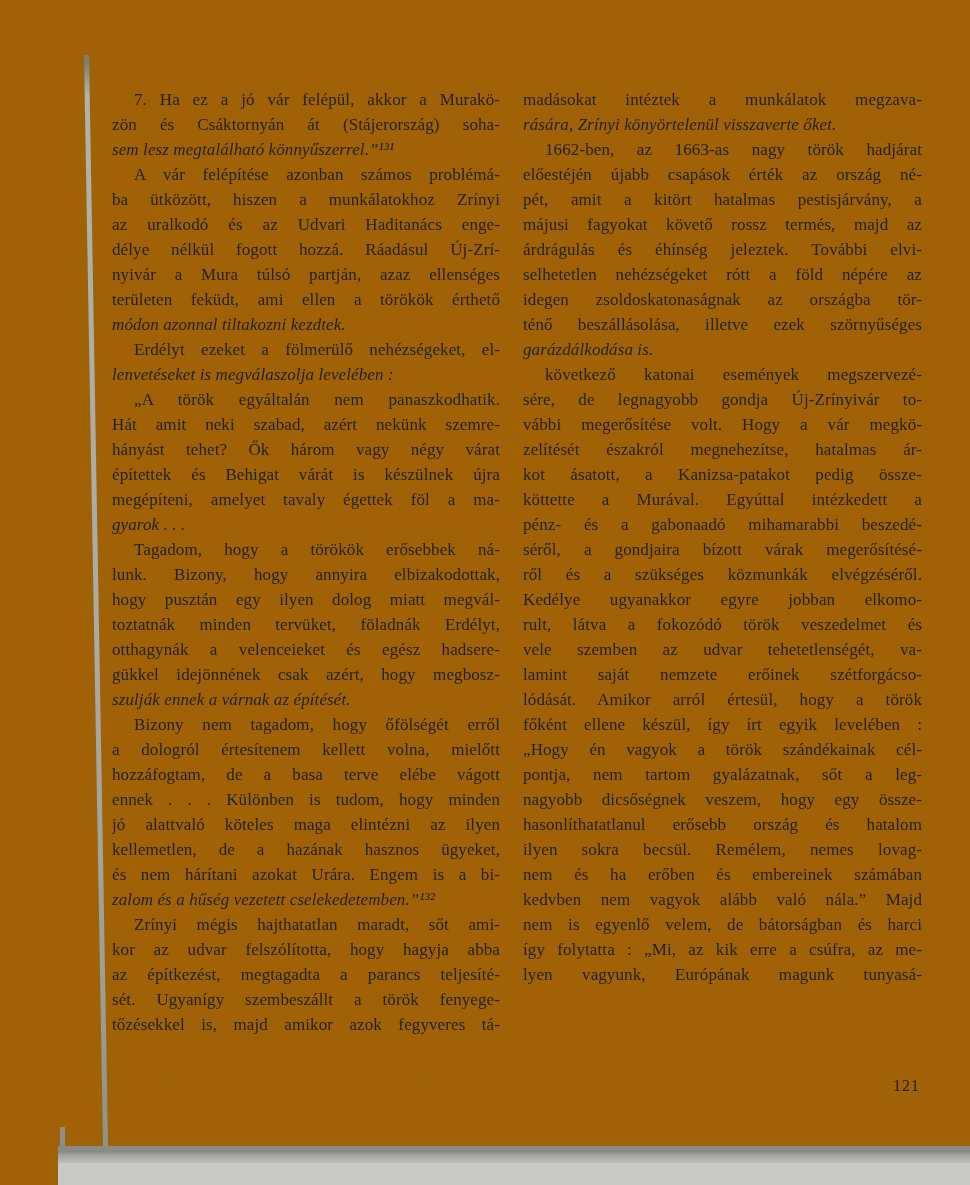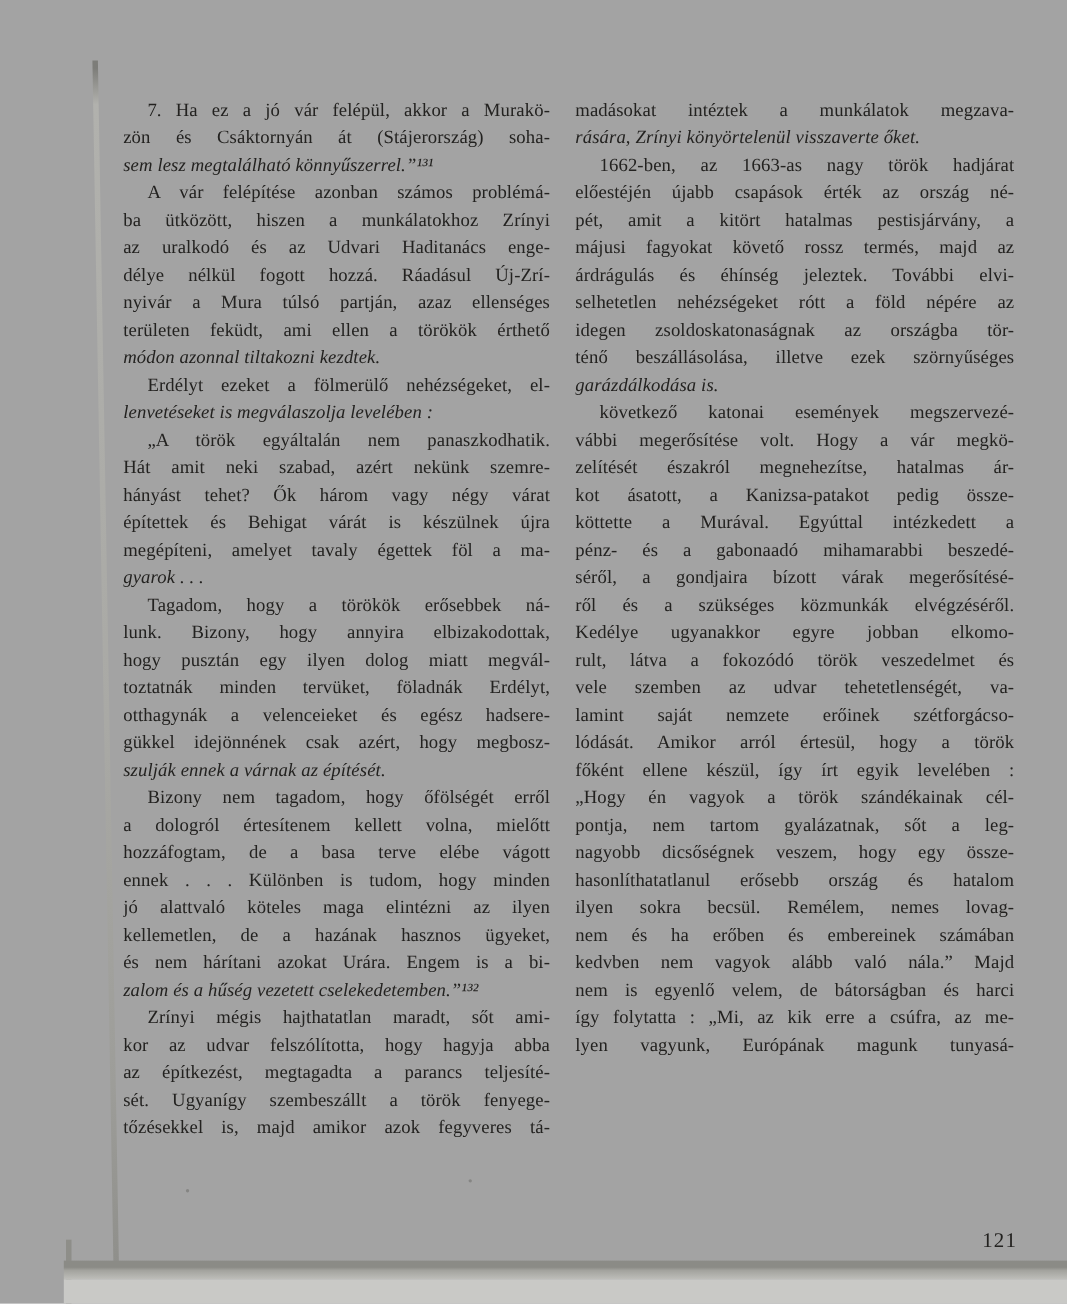--- a/index.html
+++ b/index.html
@@ -10,21 +10,21 @@
     width: 970px;
     height: 1185px;
     position: relative;
     overflow: hidden;
     background: #ffffff;
     font-family: "Liberation Serif", "DejaVu Serif", serif;
   }
   .scan-page {
     position: absolute;
     inset: 0;
-    background: #a3a3a3;
+    background: #a16207;
     color: #232220;
   }
   
   .binding-line {
     position: absolute;
     left: 84px;
     top: 55px;
     width: 5px;
     height: 1096px;
     background: linear-gradient(to bottom,
@@ -74,22 +74,22 @@
   .line {
     height: 25px;
     overflow: hidden;
     text-align: justify;
     text-align-last: justify;
   }
   .line.last { text-align-last: left; font-style: italic; }
   .page-number {
     position: absolute;
     left: 893px;
-    top: 1118px;
-    font-size: 19px;
+    top: 1077px;
+    font-size: 16px;
     letter-spacing: 1px;
     color: #232220;
   }
   .artifact-dot {
     position: absolute;
     border-radius: 50%;
     background: #6e6e6a;
     opacity: 0.55;
   }
   .dot-a { left: 426px; top: 1072px; width: 3px; height: 3px; }
@@ -167,20 +167,21 @@
         <div class="line">pét, amit a kitört hatalmas pestisjárvány, a</div>
         <div class="line">májusi fagyokat követő rossz termés, majd az</div>
         <div class="line">árdrágulás és éhínség jeleztek. További elvi-</div>
         <div class="line">selhetetlen nehézségeket rótt a föld népére az</div>
         <div class="line">idegen zsoldoskatonaságnak az országba tör-</div>
         <div class="line">ténő beszállásolása, illetve ezek szörnyűséges</div>
         <div class="line last">garázdálkodása is.</div>
       </div>
       <div class="para indent">
         <div class="line">következő katonai események megszervezé-</div>
+        <div class="line">sére, de legnagyobb gondja Új-Zrínyivár to-</div>
         <div class="line">vábbi megerősítése volt. Hogy a vár megkö-</div>
         <div class="line">zelítését északról megnehezítse, hatalmas ár-</div>
         <div class="line">kot ásatott, a Kanizsa-patakot pedig össze-</div>
         <div class="line">köttette a Murával. Egyúttal intézkedett a</div>
         <div class="line">pénz- és a gabonaadó mihamarabbi beszedé-</div>
         <div class="line">séről, a gondjaira bízott várak megerősítésé-</div>
         <div class="line">ről és a szükséges közmunkák elvégzéséről.</div>
         <div class="line">Kedélye ugyanakkor egyre jobban elkomo-</div>
         <div class="line">rult, látva a fokozódó török veszedelmet és</div>
         <div class="line">vele szemben az udvar tehetetlenségét, va-</div>

